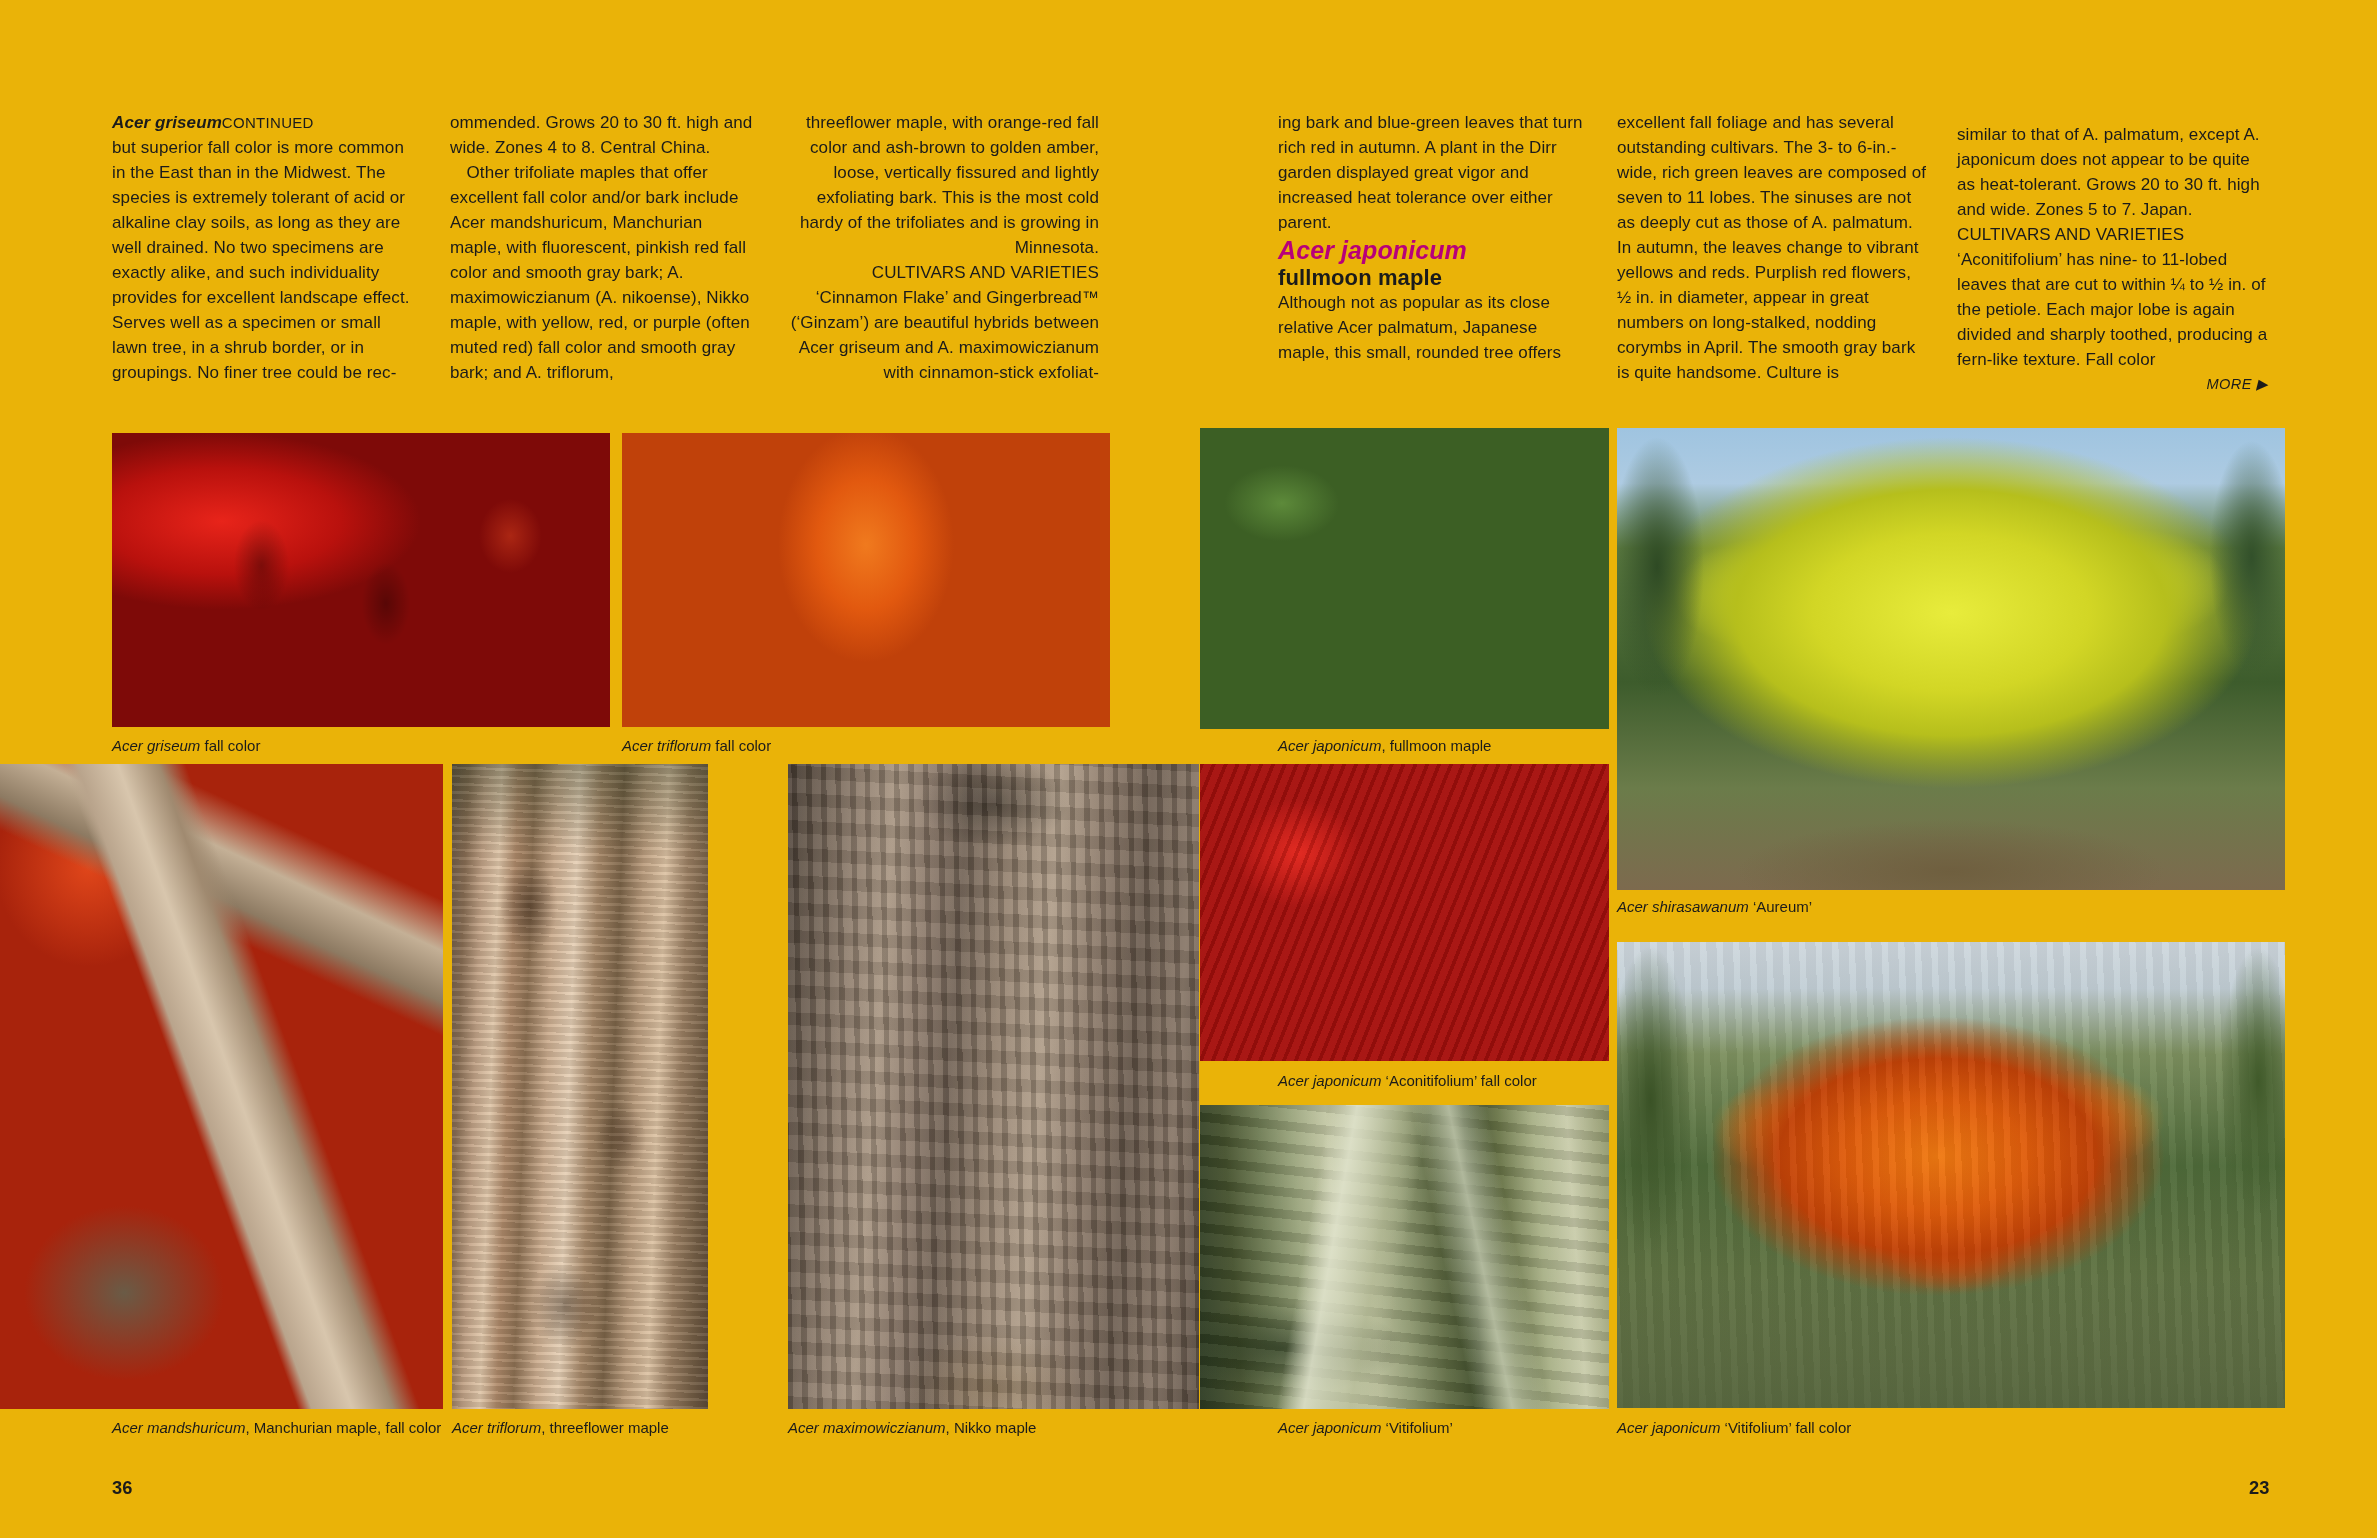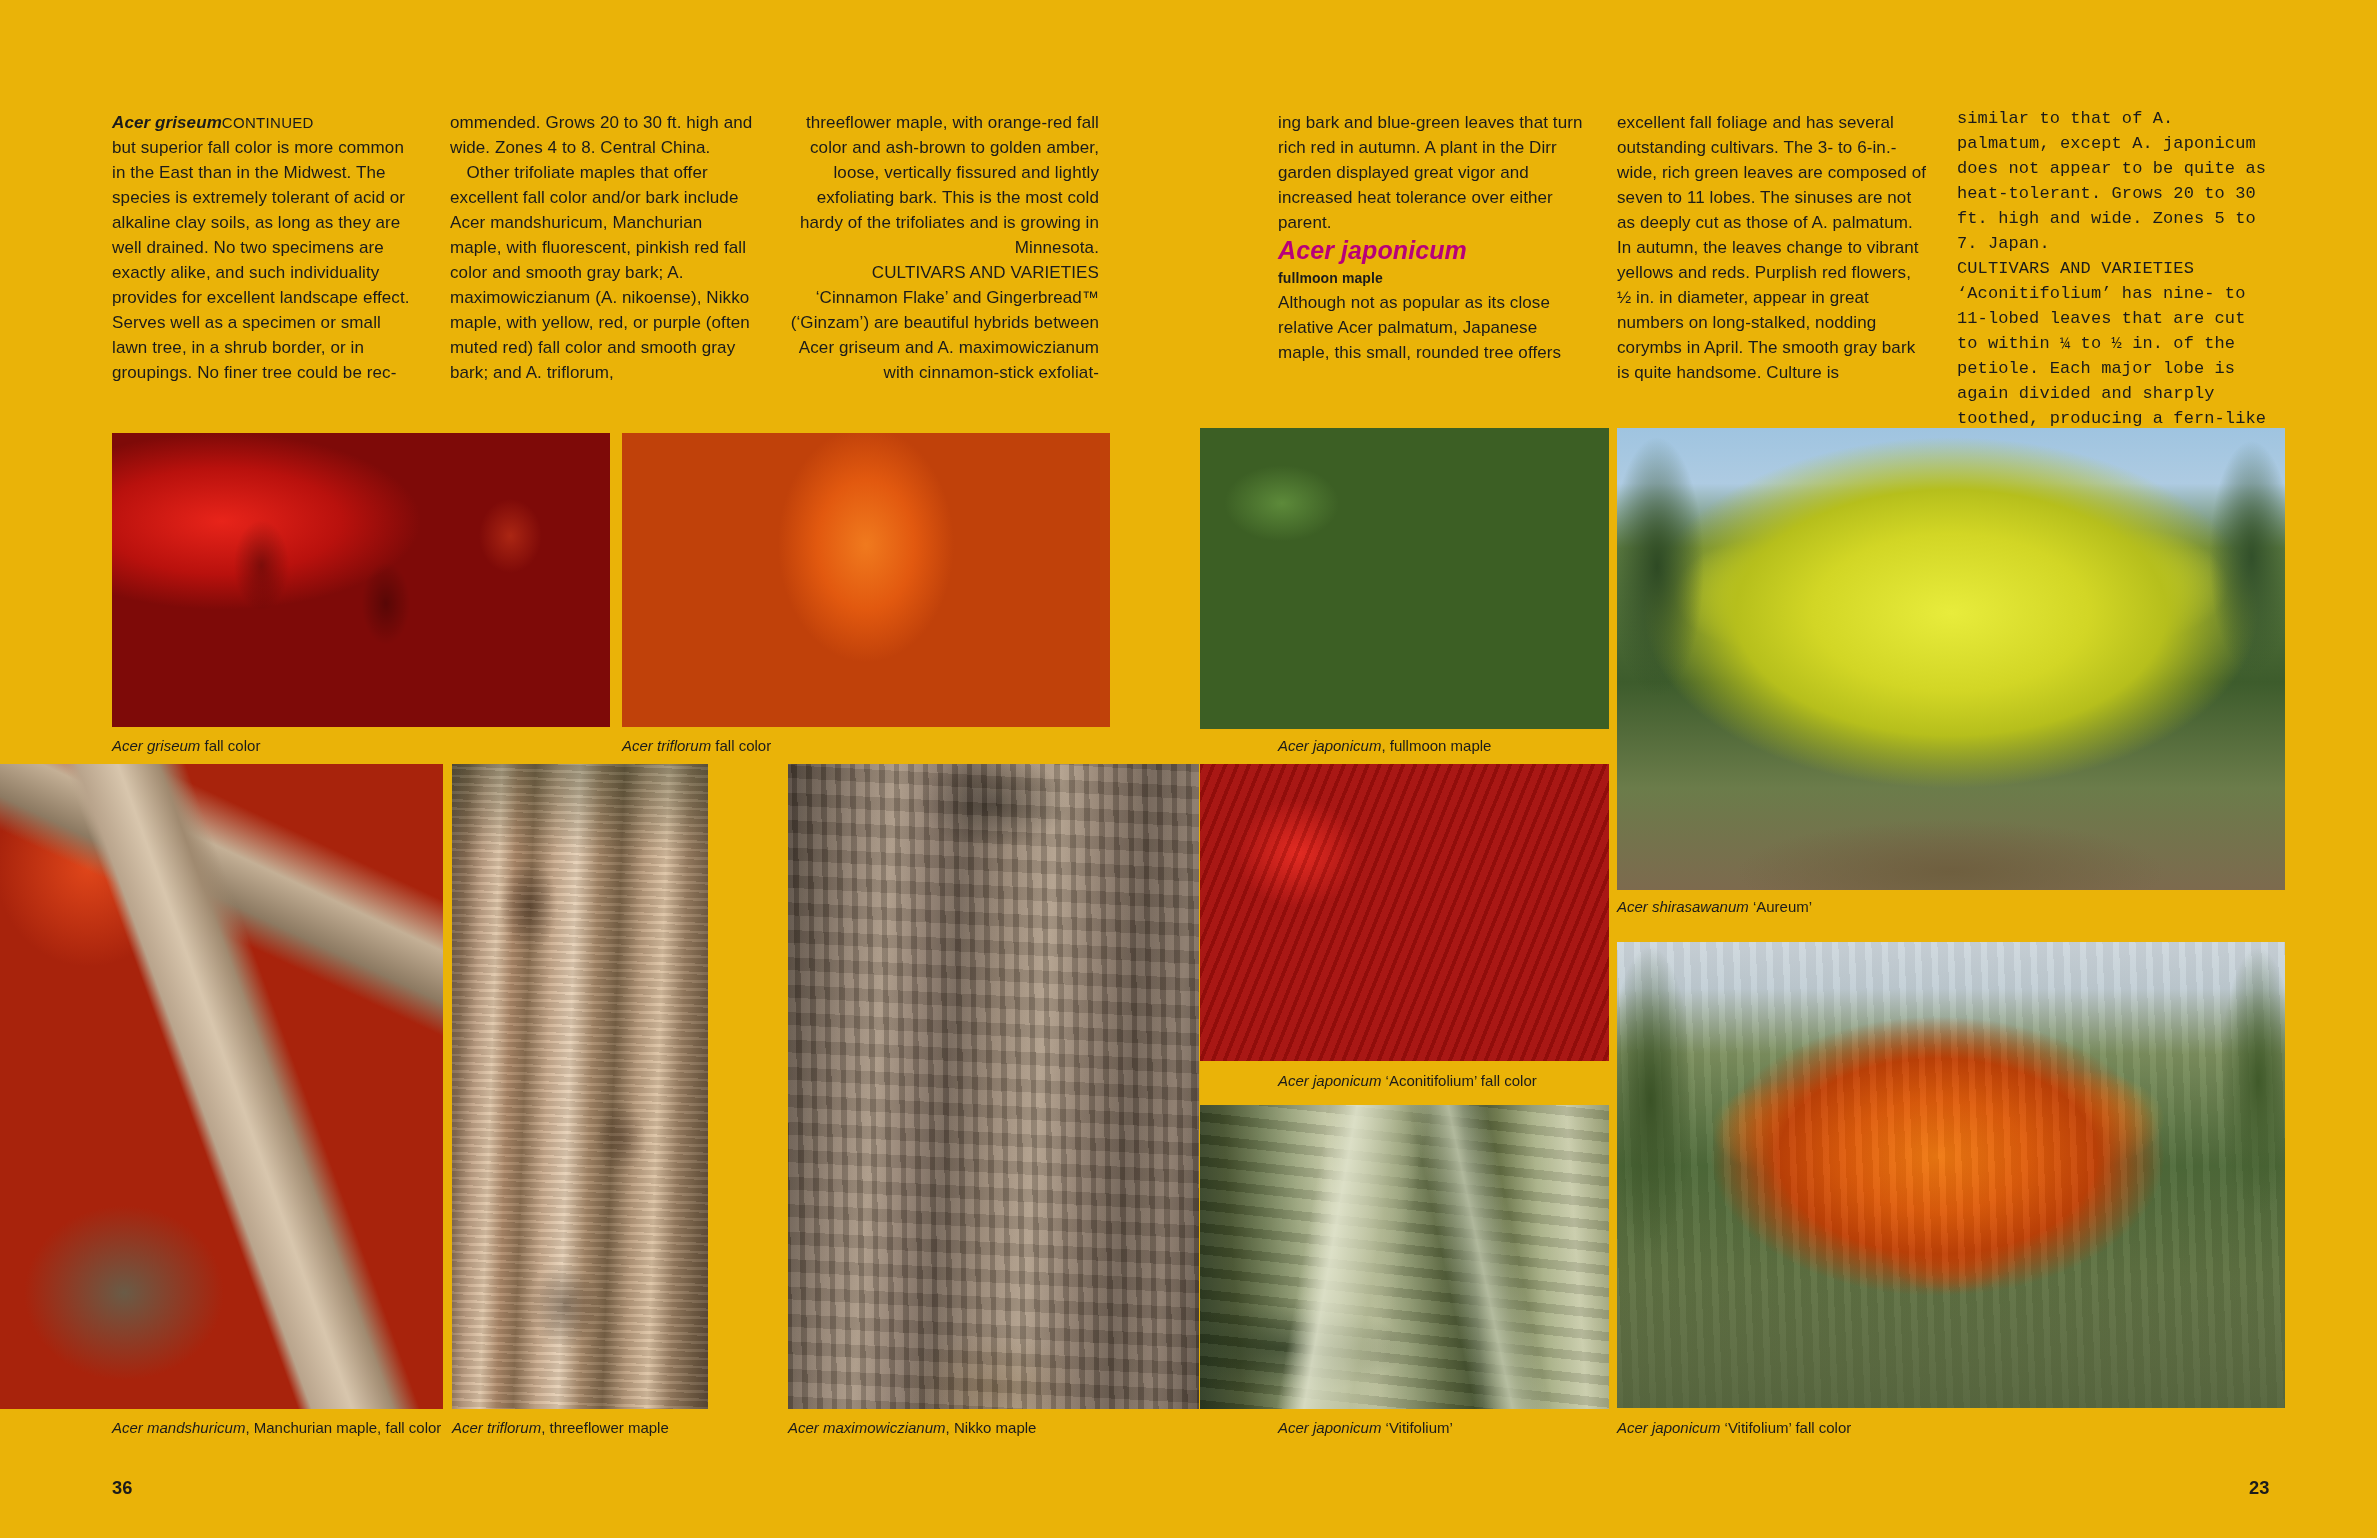--- a/index.html
+++ b/index.html
@@ -44,21 +44,21 @@
   .genus-head {
     color: #b8007a;
     font-style: italic;
     font-weight: bold;
     font-size: 25px;
     line-height: 31px;
     margin-top: 20px;
   }
   .common-head {
     font-weight: bold;
-    font-size: 14px;
+    font-size: 22px;
     line-height: 24px;
     margin-bottom: 5.5px;
   }
   .more {
     font-style: italic;
     font-size: 14.6px;
     text-align: right;
     letter-spacing: 0.4px;
   }
   
@@ -254,21 +254,21 @@
     <p>ing bark and blue-green leaves that turn rich red in autumn. A plant in the Dirr garden displayed great vigor and increased heat tolerance over either parent.</p>
     <p class="genus-head">Acer japonicum</p>
     <p class="common-head">fullmoon maple</p>
     <p>Although not as popular as its close relative Acer palmatum, Japanese maple, this small, rounded tree offers</p>
   </div>
 
   <div class="col" style="left:1617px; top:110px; width:311px;">
     <p>excellent fall foliage and has several outstanding cultivars. The 3- to 6-in.-wide, rich green leaves are composed of seven to 11 lobes. The sinuses are not as deeply cut as those of A. palmatum. In autumn, the leaves change to vibrant yellows and reds. Purplish red flowers, ½ in. in diameter, appear in great numbers on long-stalked, nodding corymbs in April. The smooth gray bark is quite handsome. Culture is</p>
   </div>
 
-  <div class="col" style="left:1957px; top:106px; width:311px;font-family:Liberation Mono, monospace;">
+  <div class="col" style="left:1957px; top:122px; width:311px;">
     <p>similar to that of A. palmatum, except A. japonicum does not appear to be quite as heat-tolerant. Grows 20 to 30 ft. high and wide. Zones 5 to 7. Japan.</p>
     <p>CULTIVARS AND VARIETIES</p>
     <p>‘Aconitifolium’ has nine- to 11-lobed leaves that are cut to within ¼ to ½ in. of the petiole. Each major lobe is again divided and sharply toothed, producing a fern-like texture. Fall color</p>
     <p class="more">MORE ▶</p>
   </div>
 
   <div class="photo ph-griseum" style="left:112px; top:433px; width:498px; height:294px;"></div>
   <div class="caption" style="left:112px; top:737px;"><span class="it">Acer griseum</span><span> fall color</span></div>
 
   <div class="photo ph-triflorum" style="left:622px; top:433px; width:488px; height:294px;"></div>

